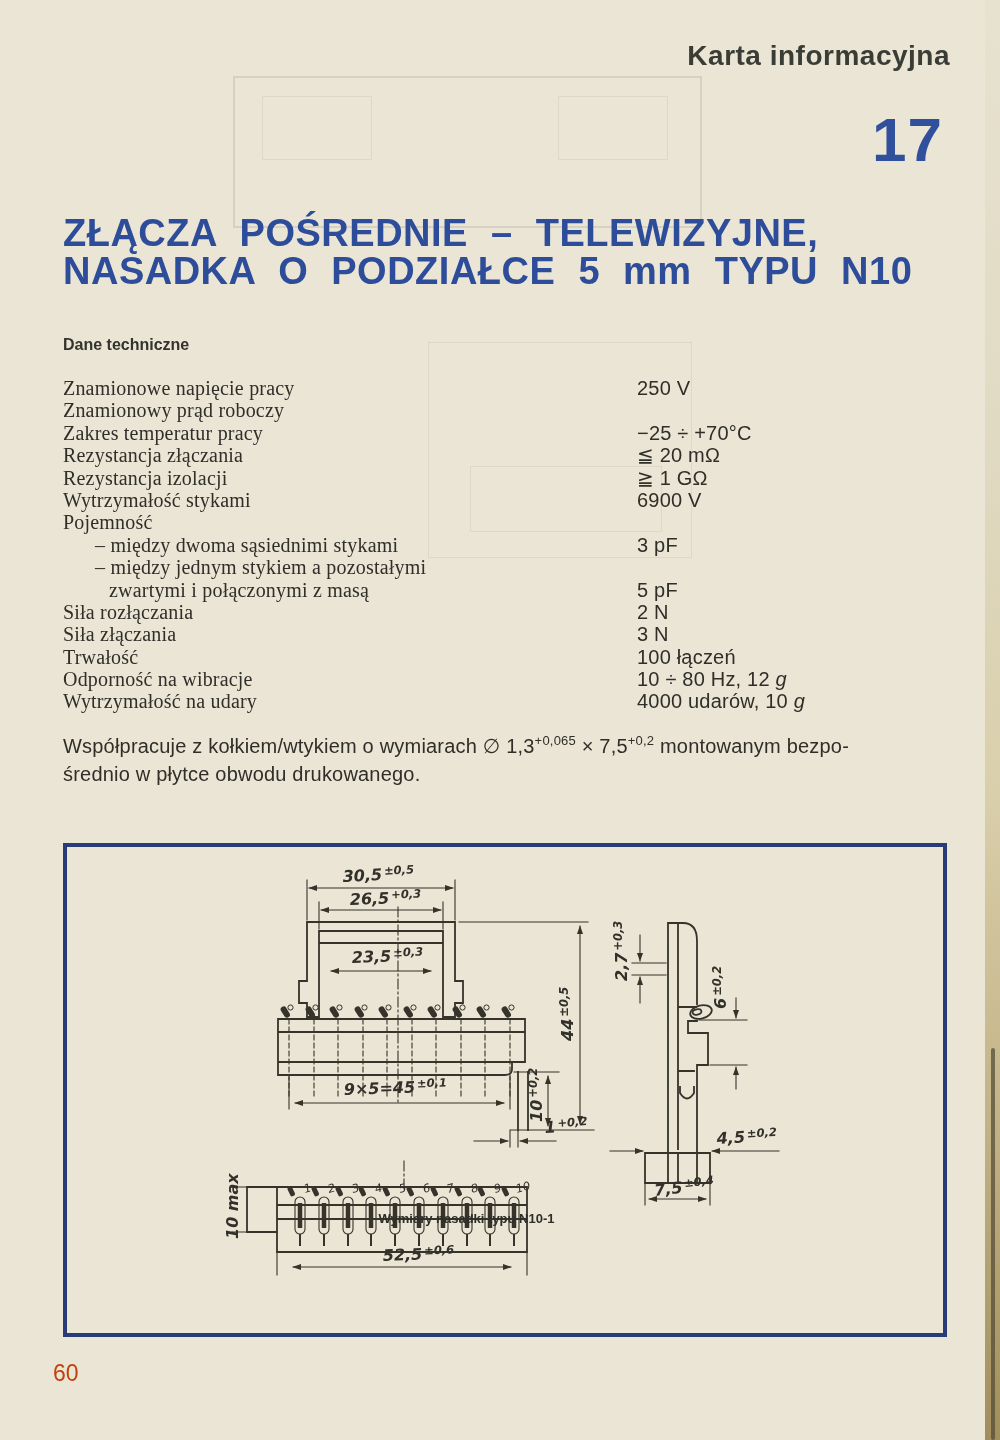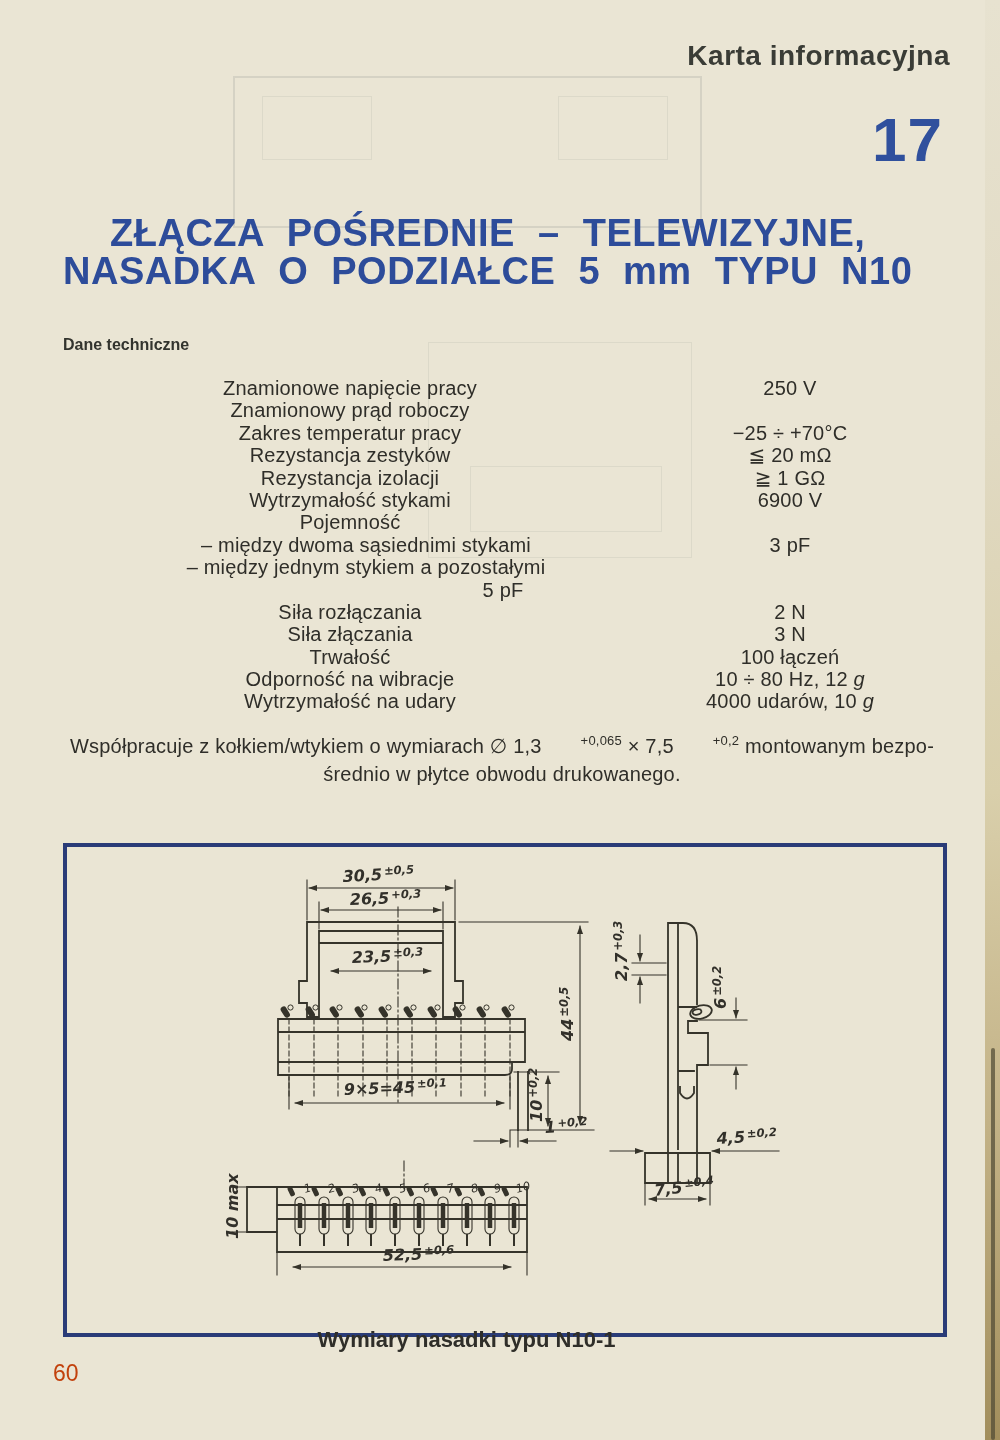--- a/index.html
+++ b/index.html
@@ -2,40 +2,40 @@
 <html><head>
 <meta charset="utf-8">
 <style>
   html,body{margin:0;padding:0;background:#cfcabb;}
   #page{
     position:relative;width:1000px;height:1440px;overflow:hidden;
     background:#eae5d4;
     font-family:"Liberation Sans","DejaVu Sans",sans-serif;
     color:#2f2e29;
   }
-  .abs{position:absolute;text-align:center;}
+  .abs{position:absolute;}
   
   #hdr{top:40px;right:50px;font-size:28px;font-weight:bold;color:#3a3c36;letter-spacing:.5px;}
   #issue{top:104px;right:57px;font-size:62px;font-weight:bold;color:#30509d;letter-spacing:1px;}
   
   #title{left:63px;top:214px;font-size:38px;font-weight:bold;color:#2d4c9a;line-height:38px;letter-spacing:.5px;word-spacing:12px;}
   
   #specs-hd{left:63px;top:336px;font-size:16px;font-weight:bold;color:#33342e;}
   #specs{left:63px;top:377px;width:880px;font-size:20px;color:#2f2e29;letter-spacing:.2px;}
   .srow{display:flex;height:22.4px;line-height:22.4px;}
-  .lbl{width:574px;white-space:nowrap;}
+  .lbl{width:574px;white-space:nowrap;font-family:Liberation Serif, serif;}
   .val{flex:1;white-space:nowrap;}
   .ind1 .lbl{padding-left:32px;box-sizing:border-box;}
   .ind2 .lbl{padding-left:46px;box-sizing:border-box;}
   
   #para{left:63px;top:733px;width:878px;font-size:20px;line-height:27.5px;letter-spacing:.2px;}
-  #para sup{font-size:13px;line-height:0;margin-left:39px;}
+  #para sup{font-size:13px;line-height:0;}
   
   #figbox{left:63px;top:843px;width:876px;height:486px;border:4px solid #2a3c78;background:transparent;}
-  #caption{left:63px;top:1327px;width:807px;text-align:center;font-size:22px;font-weight:bold;color:#2f2e29;}
+  #caption{left:63px;top:1211px;width:807px;text-align:center;font-size:13px;font-weight:bold;color:#2f2e29;}
   #pageno{left:53px;top:1360px;font-size:23px;color:#c2410c;}
   
   .ghost{position:absolute;border:2px solid rgba(140,146,142,.22);}
   .g2{border-width:1.5px;border-color:rgba(140,146,142,.15);}
   #edge{top:0;right:0;width:15px;height:1440px;
     background:linear-gradient(180deg,#e7e2d0 0%,#e1dac3 30%,#d9cfab 55%,#c3b286 78%,#a28e5c 100%);}
   #edge-dark{right:5px;top:1048px;height:392px;width:4px;background:#4e4833;opacity:.7;border-radius:2px;}
   
   .ln{fill:none;stroke:#35332a;stroke-width:1.8;stroke-linecap:square;stroke-linejoin:miter;}
   .lt{fill:none;stroke:#35332a;stroke-width:1.1;stroke-linecap:square;}
@@ -74,21 +74,21 @@
         <div class="val">250 V</div>
       </div>
     <div class="srow">
         <div class="lbl">Znamionowy prąd roboczy</div>
       </div>
     <div class="srow">
         <div class="lbl">Zakres temperatur pracy</div>
         <div class="val">−25 ÷ +70°C</div>
       </div>
     <div class="srow">
-        <div class="lbl">Rezystancja zestyków</div>
+        <div class="lbl">Rezystancja złączania</div>
         <div class="val">≦ 20 mΩ</div>
       </div>
     <div class="srow">
         <div class="lbl">Rezystancja izolacji</div>
         <div class="val">≧ 1 GΩ</div>
       </div>
     <div class="srow">
         <div class="lbl">Wytrzymałość stykami</div>
         <div class="val">6900 V</div>
       </div>
@@ -98,20 +98,21 @@
       </div>
     <div class="srow ind1">
         <div class="lbl">– między dwoma sąsiednimi stykami</div>
         <div class="val">3 pF</div>
       </div>
     <div class="srow ind1">
         <div class="lbl">– między jednym stykiem a pozostałymi</div>
         <div class="val"></div>
       </div>
     <div class="srow ind2">
+        <div class="lbl">zwartymi i połączonymi z masą</div>
         <div class="val">5 pF</div>
       </div>
     <div class="srow">
         <div class="lbl">Siła rozłączania</div>
         <div class="val">2 N</div>
       </div>
     <div class="srow">
         <div class="lbl">Siła złączania</div>
         <div class="val">3 N</div>
       </div>

